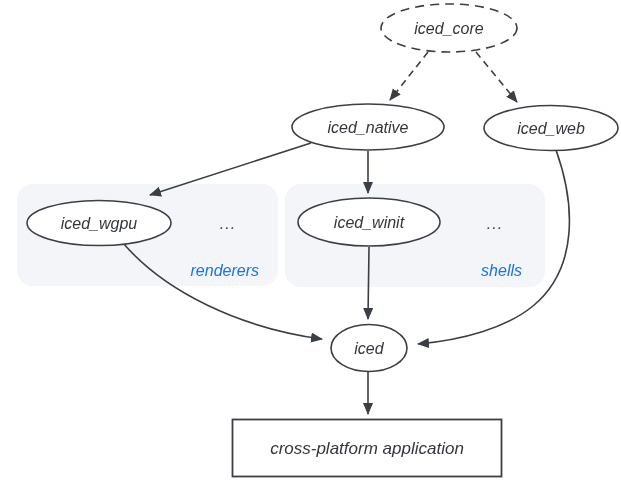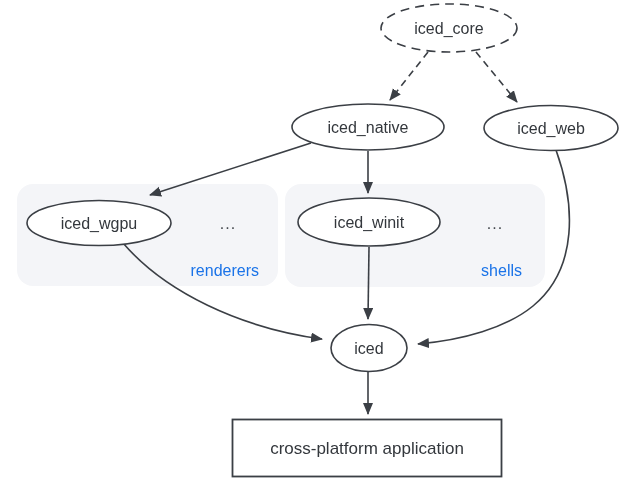--- a/index.html
+++ b/index.html
@@ -8,20 +8,21 @@
     background: #ffffff;
     width: 621px;
     height: 483px;
     overflow: hidden;
   }
   .canvas {
     position: relative;
     width: 621px;
     height: 483px;
     background: #ffffff;
+    font-style: italic;
   }
   svg {
     display: block;
     font-family: "Liberation Sans", sans-serif;
   }
   .node-ellipse {
     fill: #ffffff;
     stroke: #3b3f45;
     stroke-width: 1.6;
   }

